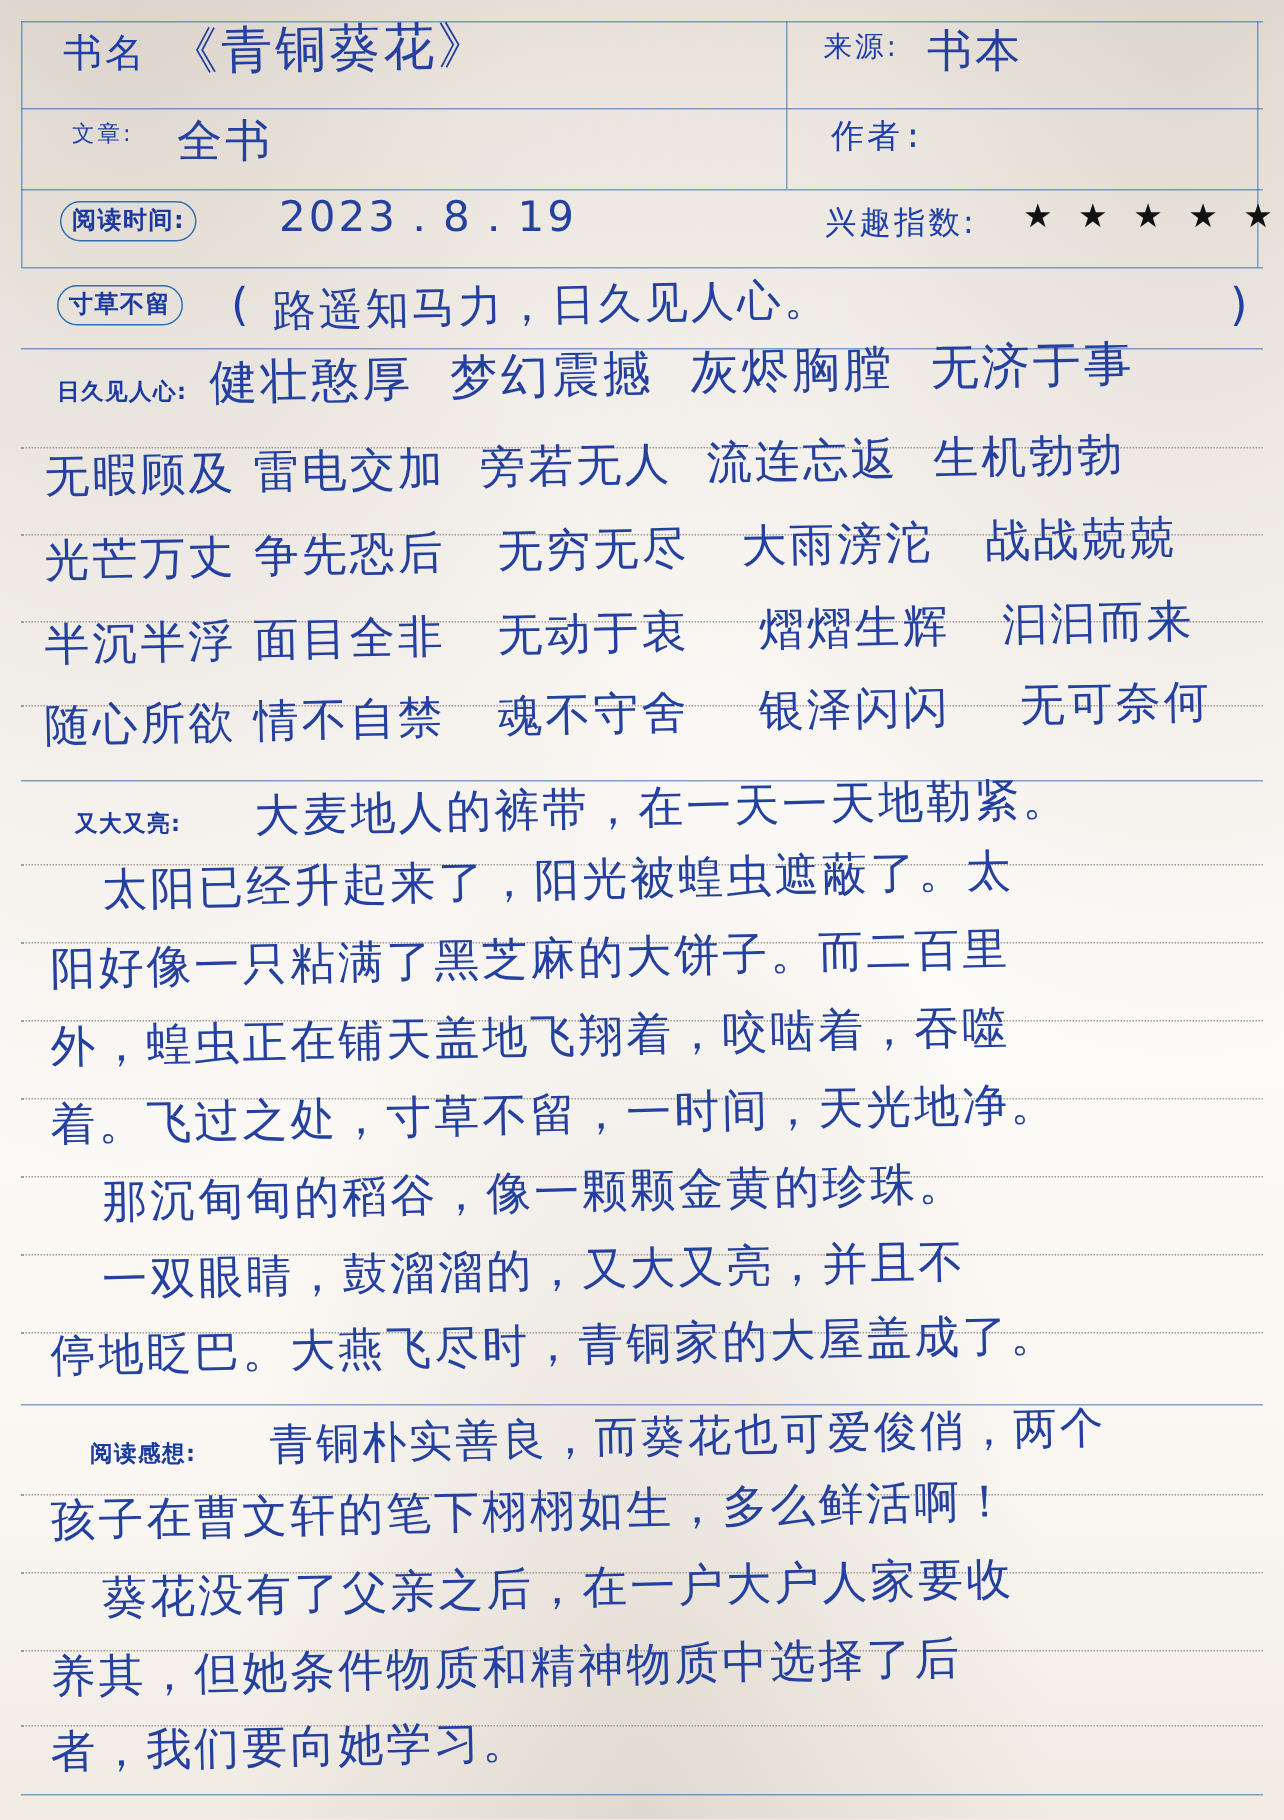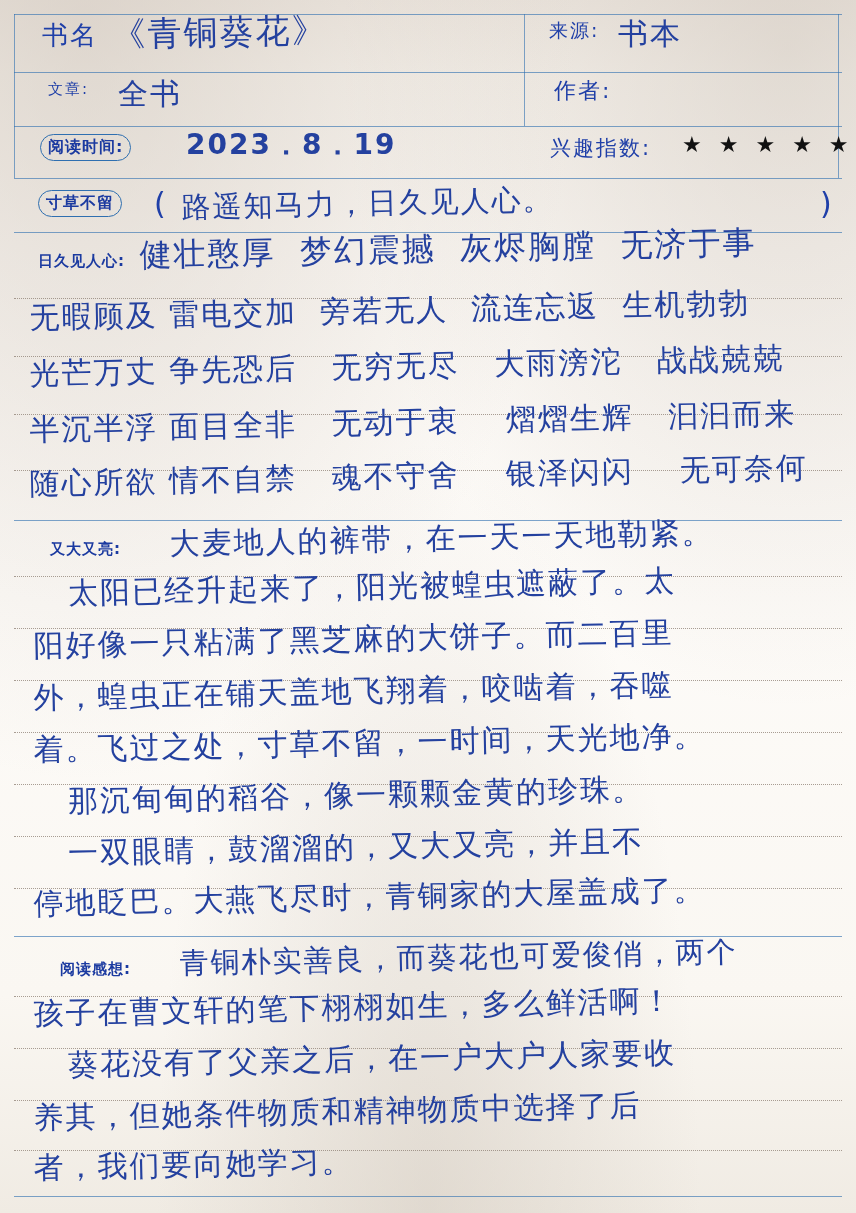--- a/index.html
+++ b/index.html
@@ -91,24 +91,24 @@
   <div class="vline" style="left:0;top:6px;height:164px;"></div>
   <div class="vline" style="left:824px;top:6px;height:164px;"></div>
 
   <div class="hw" style="left:28px;top:10px;font-size:26px;">书名</div>
   <div class="hw blue tilt1" style="left:98px;top:4px;font-size:34px;">《青铜葵花》</div>
   <div class="hw" style="left:535px;top:10px;font-size:19px;">来源:</div>
   <div class="hw blue" style="left:604px;top:6px;font-size:30px;">书本</div>
 
   <div class="hw" style="left:34px;top:72px;font-size:15px;">文章:</div>
   <div class="hw blue" style="left:104px;top:66px;font-size:30px;">全书</div>
-  <div class="hw" style="left:540px;top:68px;font-size:22px;">作者:</div>
+  <div class="hw" style="left:540px;top:68px;font-size:22px;font-family:Liberation Mono, monospace;">作者:</div>
 
   <div class="label-box" style="left:26px;top:126px;font-size:16px;">阅读时间:</div>
-  <div class="hw blue" style="left:172px;top:118px;font-size:28px;font-weight:bold;">2023．8．19</div>
+  <div class="hw blue" style="left:172px;top:118px;font-size:28px;">2023．8．19</div>
   <div class="hw" style="left:536px;top:126px;font-size:21px;">兴趣指数:</div>
   <div class="stars" style="left:668px;top:124px;">★ ★ ★ ★ ★ ★</div>
 
   <div class="rule" style="top:224px;"></div>
   <div class="label-box" style="left:24px;top:182px;font-size:16px;">寸草不留</div>
   <div class="hw" style="left:140px;top:178px;font-size:30px;">(</div>
   <div class="hw blue tilt1" style="left:168px;top:180px;font-size:29px;">路遥知马力，日久见人心。</div>
   <div class="hw" style="left:806px;top:178px;font-size:30px;">)</div>
 
   <div class="rule dotted" style="top:290px;"></div>

